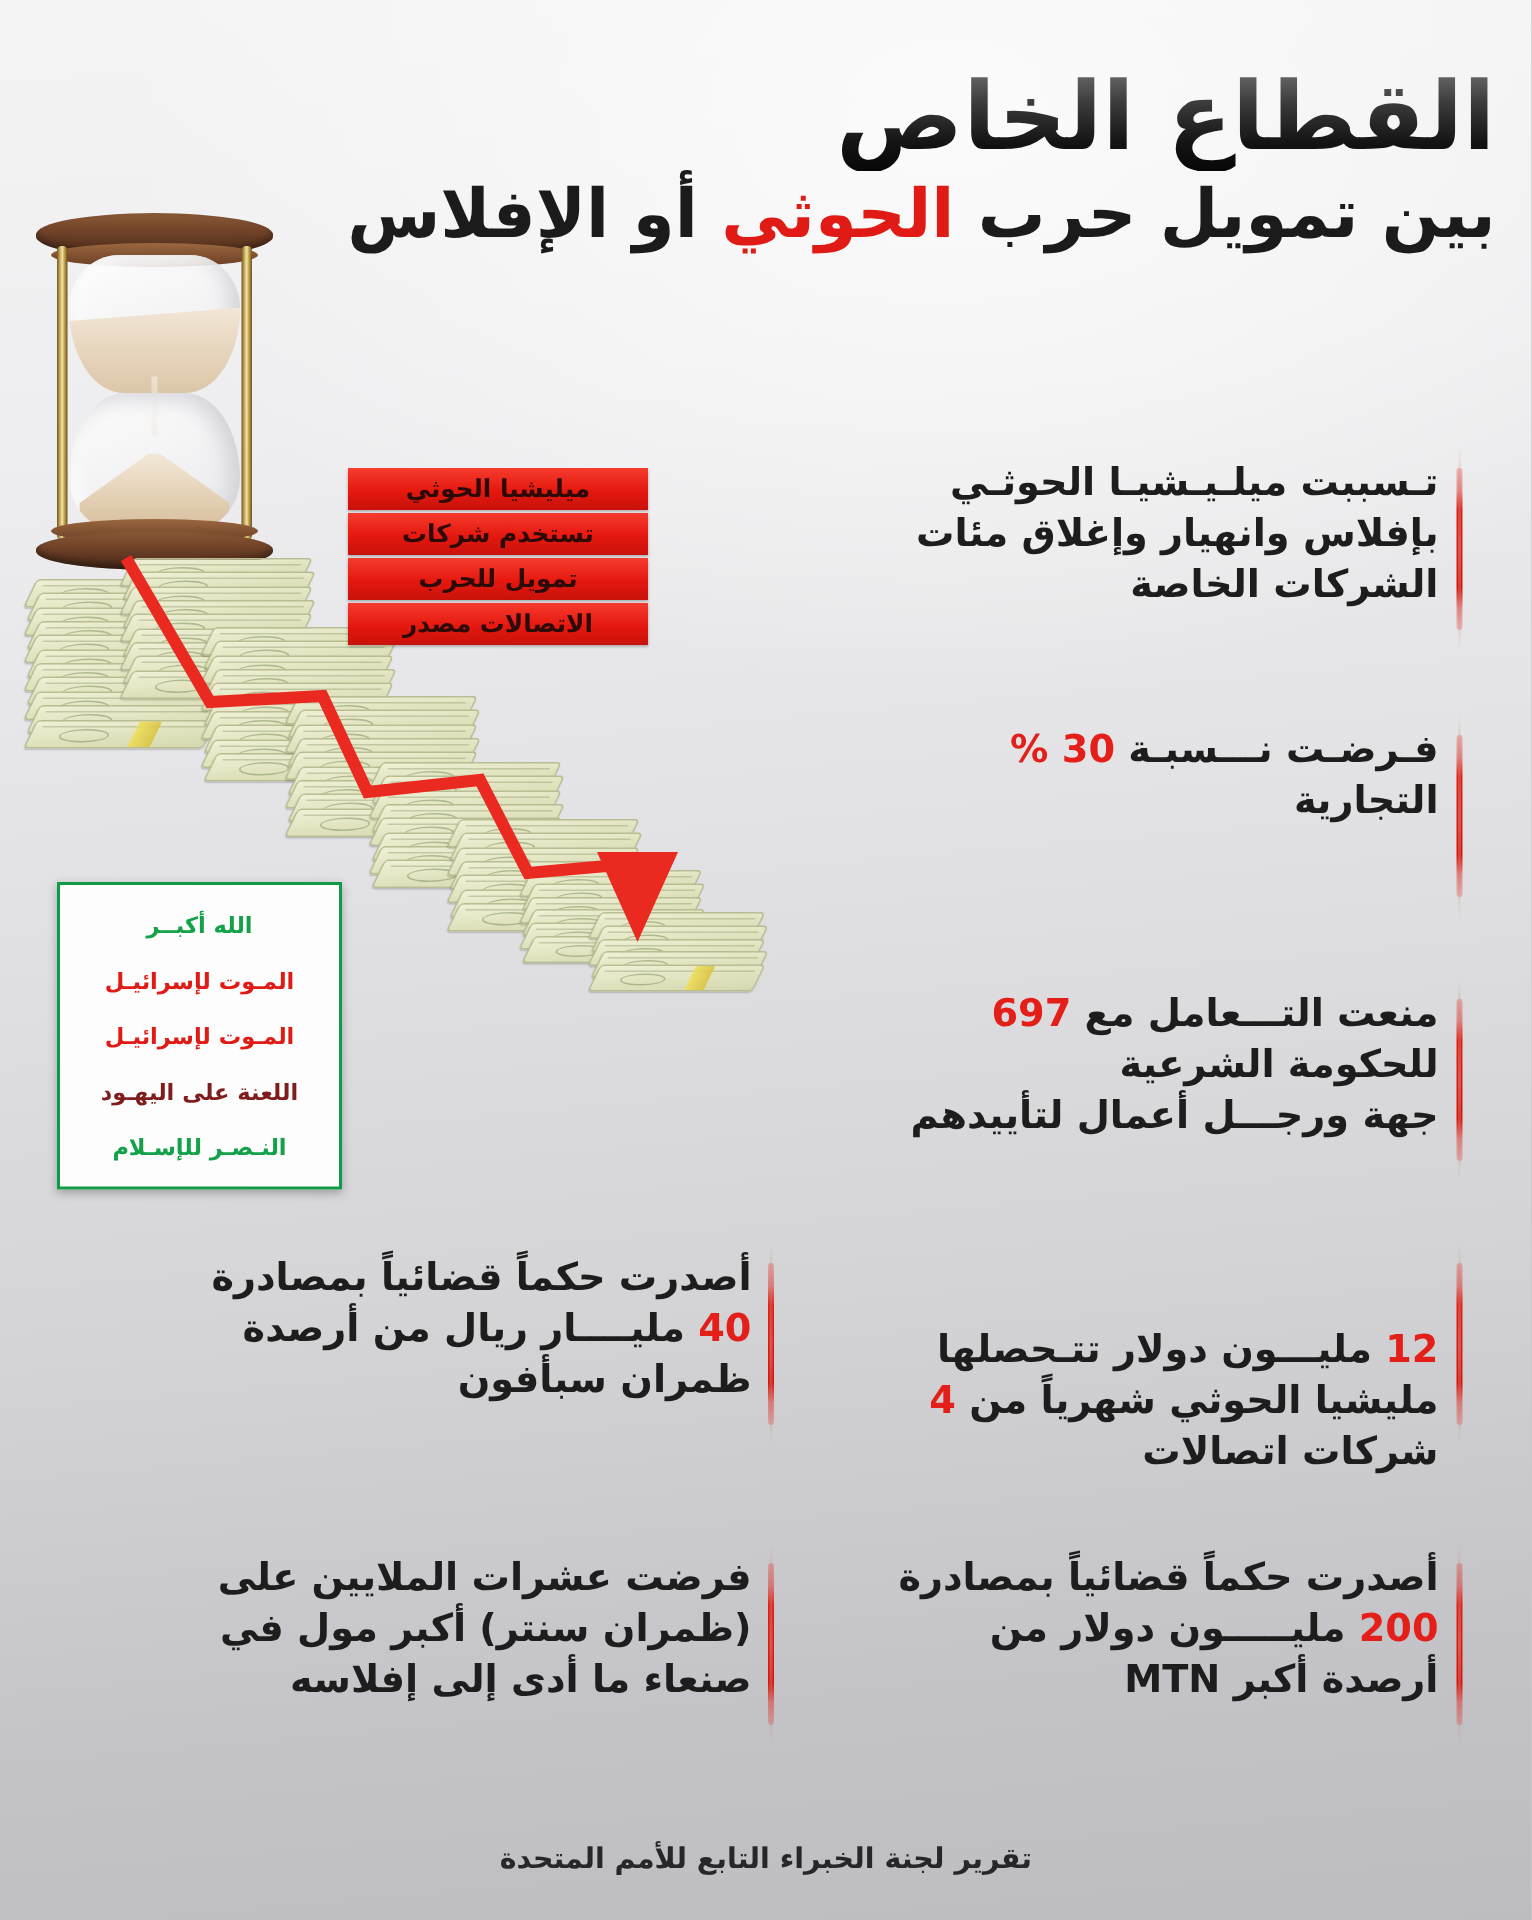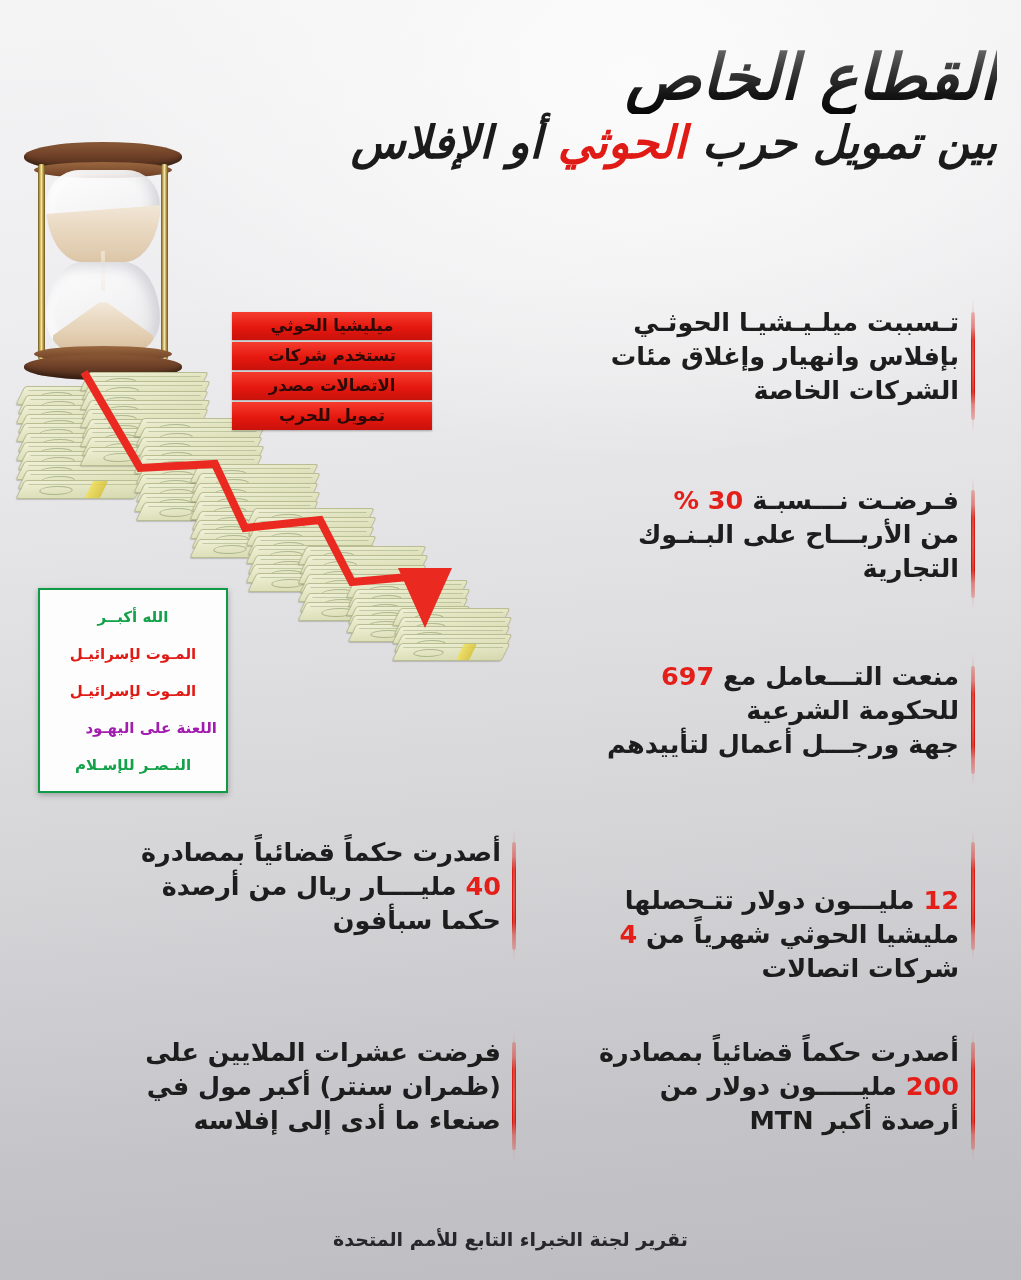--- a/index.html
+++ b/index.html
@@ -12,21 +12,21 @@
   #page{
     position:relative;width:1021px;height:1280px;
     background:
       radial-gradient(ellipse 900px 620px at 62% 6%, #fbfbfb 0%, rgba(251,251,251,0) 62%),
       linear-gradient(175deg,#f4f4f5 0%,#eeeef0 22%,#e2e2e4 44%,#d4d4d7 66%,#c4c4c8 86%,#bdbdc1 100%);
   }
 
   
   #title-block{
     position:absolute;top:46px;right:24px;width:880px;
-    direction:rtl;font-style:italic;
+    direction:rtl;
   }
   .title-main{
     font-size:63px;font-weight:bold;line-height:1.02;
     letter-spacing:-1px;
     background:linear-gradient(180deg,#6d6d6d 0%,#3a3a3a 34%,#141414 72%,#070707 100%);
     -webkit-background-clip:text;background-clip:text;
     color:transparent;-webkit-text-fill-color:transparent;
     text-shadow:none;
     padding-bottom:4px;
   }
@@ -127,21 +127,21 @@
   #placard{
     position:absolute;left:38px;top:588px;width:190px;height:205px;
     background:#fdfdfd;border:2px solid #0f9b46;
     box-shadow:0 2px 6px rgba(0,0,0,.28);
     padding:8px 9px;box-sizing:border-box;direction:rtl;text-align:center;
     display:flex;flex-direction:column;justify-content:space-around;
   }
   #placard .sl{font-weight:bold;font-size:15px;letter-spacing:.5px;white-space:nowrap;}
   #placard .green{color:#13a149;}
   #placard .red{color:#e01b16;}
-  #placard .red2{color:#a21caf;text-align:right;}
+  #placard .red2{color:#7f1d1d;}
 
   
   .bullet{position:absolute;direction:rtl;}
   .bullet .txt{
     font-size:25.5px;font-weight:bold;line-height:1.33;color:#1d1d1d;
     text-align:right;
   }
   .bullet.left .txt{text-align:right;}
   .num{color:#e41f1a;}
   .rule{
@@ -296,22 +296,22 @@
     </div>
 
   <svg id="arrow-svg" viewBox="0 0 520 300">
     <polyline points="84,12 140,108 215,104 245,168 320,160 352,222 420,216" fill="none" stroke="#ea2a20" stroke-width="8" stroke-linejoin="miter"></polyline>
     <polygon points="398,208 452,208 425,268" fill="#ea2a20"></polygon>
   </svg>
 
   <div id="callout">
     <div class="line">ميليشيا الحوثي</div>
     <div class="line">تستخدم شركات</div>
+    <div class="line">تمويل للحرب</div>
     <div class="line">الاتصالات مصدر</div>
-    <div class="line">تمويل للحرب</div>
   </div>
 
   <div id="placard">
     <div class="sl green">الله أكبــر</div>
     <div class="sl red">المـوت لإسرائيـل</div>
     <div class="sl red">المـوت لإسرائيـل</div>
     <div class="sl red2">اللعنة على اليهـود</div>
     <div class="sl green">النـصـر للإسـلام</div>
   </div>
 
@@ -320,21 +320,20 @@
       <div>تـسببت ميلـيـشيـا الحوثـي</div>
       <div>بإفلاس وانهيار وإغلاق مئات</div>
       <div>الشركات الخاصة</div>
     </div>
   </div>
   <div class="rule" style="top:312px;right:46px;height:108px;"></div>
 
   <div class="bullet" style="top:484px;right:62px;width:420px;">
     <div class="txt">
       <div><span>فـرضـت نـــسبـة </span><span class="num">30 %</span></div>
-      <div>من الأربـــاح على البـنـوك</div>
       <div>التجارية</div>
     </div>
   </div>
   <div class="rule" style="top:490px;right:46px;height:108px;"></div>
 
   <div class="bullet" style="top:660px;right:62px;width:420px;">
     <div class="txt">
       <div><span>منعت التـــعامل مع </span><span class="num">697</span></div>
       <div>للحكومة الشرعية</div>
       <div>جهة ورجـــل أعمال لتأييدهم</div>
@@ -348,21 +347,21 @@
       <div><span>مليشيا الحوثي شهرياً من </span><span class="num">4</span></div>
       <div>شركات اتصالات</div>
     </div>
   </div>
   <div class="rule" style="top:842px;right:46px;height:108px;"></div>
 
   <div class="bullet left" style="top:836px;right:520px;width:400px;">
     <div class="txt">
       <div>أصدرت حكماً قضائياً بمصادرة</div>
       <div><span class="num">40</span><span> مليــــار ريال من أرصدة</span></div>
-      <div>حكما سبأفون</div>
+      <div>ظمران سبأفون</div>
     </div>
   </div>
   <div class="rule" style="top:842px;right:505px;height:108px;"></div>
 
   <div class="bullet" style="top:1036px;right:62px;width:420px;">
     <div class="txt">
       <div>أصدرت حكماً قضائياً بمصادرة</div>
       <div><span class="num">200</span><span> مليـــــون دولار من</span></div>
       <div>أرصدة أكبر MTN</div>
     </div>

